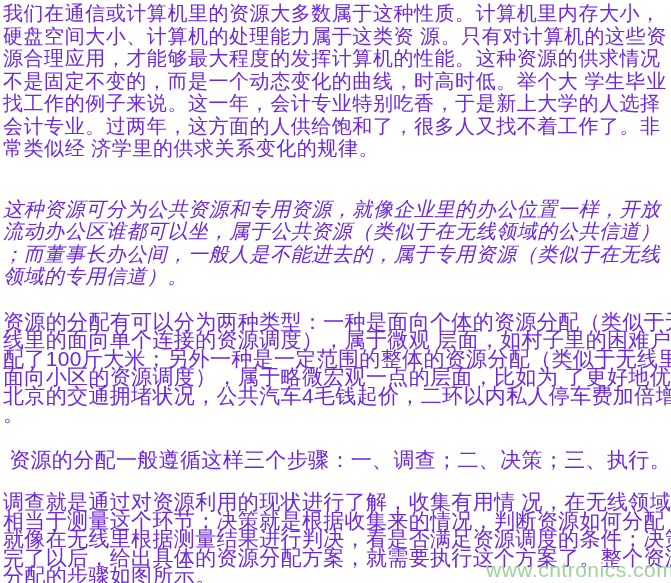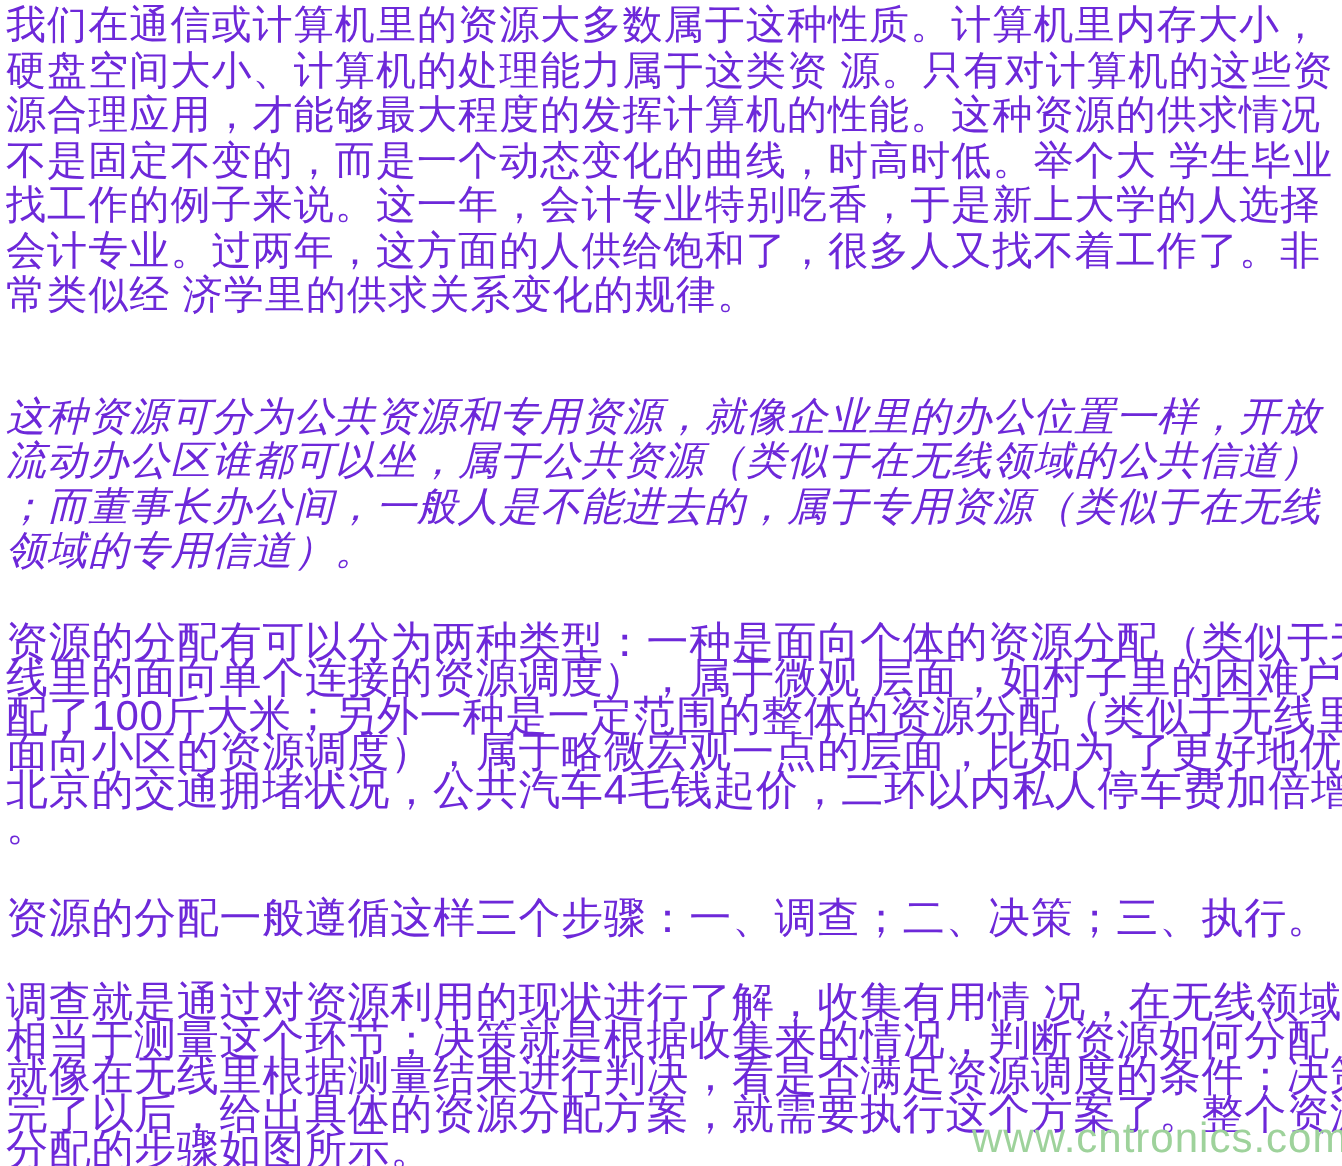--- a/index.html
+++ b/index.html
@@ -34,21 +34,21 @@
     letter-spacing: 0.55px;
   }
   .para-small {
     font-size: 21px;
     line-height: 18.5px;
     letter-spacing: 0.35px;
   }
   #p1 { padding-top: 2px; }
   #p2 { margin-top: 38px; font-style: italic; }
   #p3 { margin-top: 25px; }
-  #p4 { margin-top: 27px; }
+  #p4 { margin-top: 27px; text-align: right; }
   #p5 { margin-top: 24px; }
   .watermark {
     position: absolute;
     left: 486px;
     top: 558px;
     font-size: 21px;
     letter-spacing: 0.5px;
     font-weight: 400;
     white-space: nowrap;
   }

